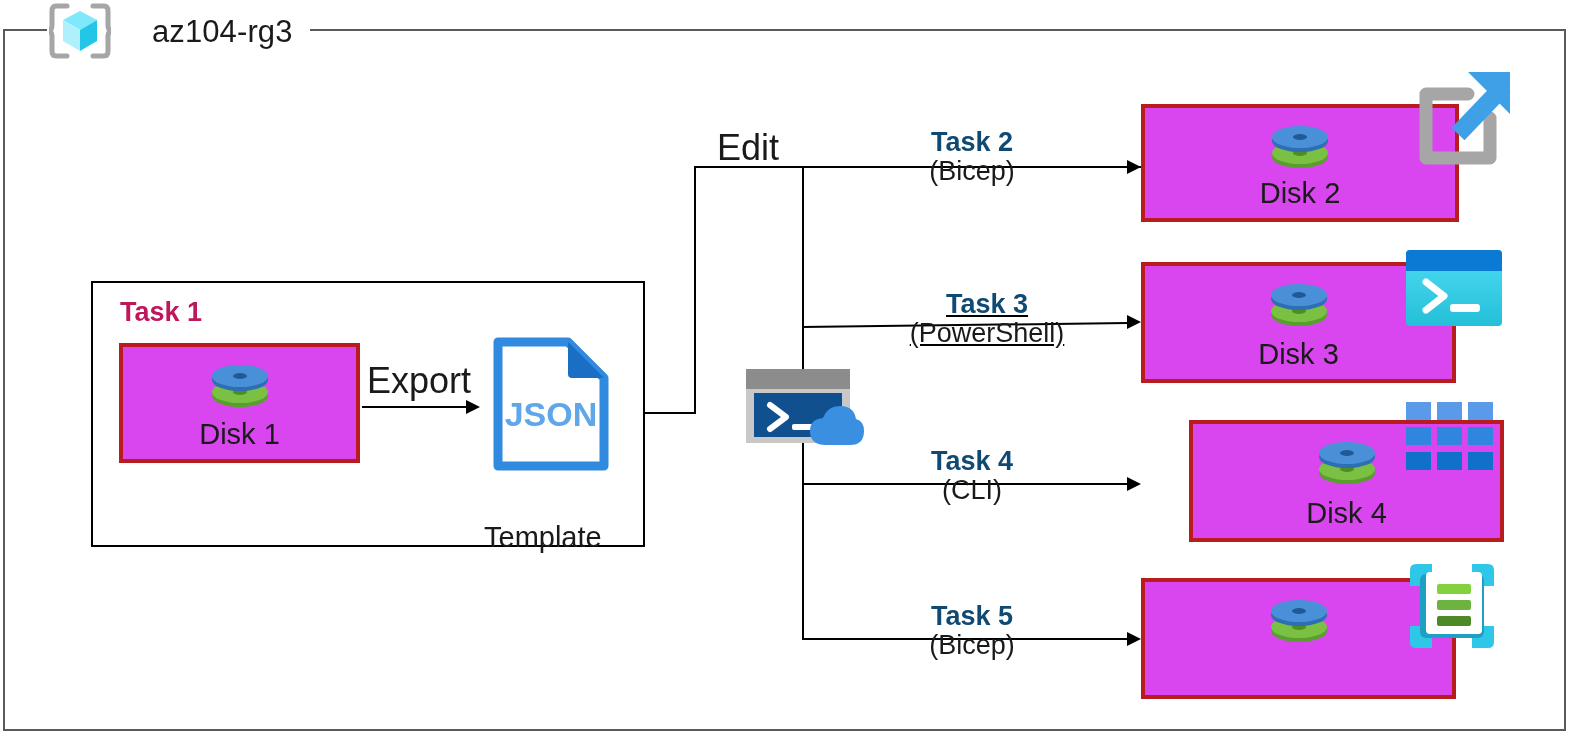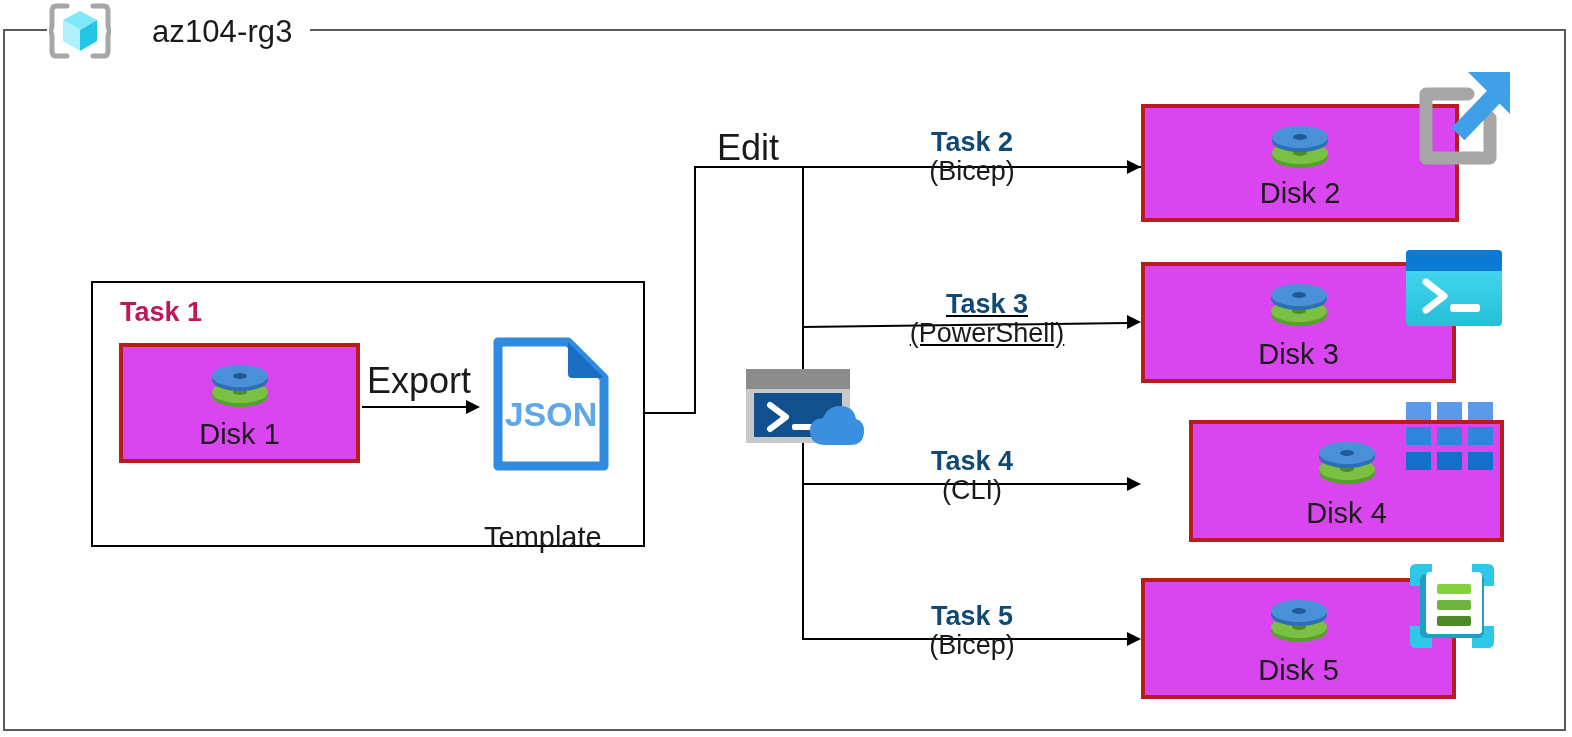--- a/index.html
+++ b/index.html
@@ -319,21 +319,20 @@
     <div class="disk-icon">
       <svg viewBox="0 0 66 56" width="66" height="56">
         <ellipse cx="33" cy="37" rx="28" ry="11" fill="#5a9e2f"></ellipse>
         <ellipse cx="33" cy="33" rx="28" ry="11" fill="#7ac143"></ellipse>
         <ellipse cx="33" cy="33" rx="7" ry="3" fill="#4f8c28"></ellipse>
         <ellipse cx="33" cy="21" rx="28" ry="11" fill="#2d6fb0"></ellipse>
         <ellipse cx="33" cy="17" rx="28" ry="11" fill="#4a90d9"></ellipse>
         <ellipse cx="33" cy="17" rx="7" ry="3" fill="#1f5a96"></ellipse>
       </svg>
     </div>
-    <div class="disk-label">Disk 5</div>
   </div>
   <div class="edge-label" style="left:862px; top:602px; width:220px;">
     <span class="primary">Task 5</span>
     <span class="secondary">(Bicep)</span>
   </div>
   <div class="corner-icon" style="left:1406px; top:560px; width:92px; height:92px;">
     <svg viewBox="0 0 92 92" width="92" height="92">
       <path d="M4 26 L4 10 Q4 4 10 4 L26 4 L26 16 L16 16 L16 26 Z" fill="#2ec7e8"></path>
       <path d="M88 26 L88 10 Q88 4 82 4 L66 4 L66 16 L76 16 L76 26 Z" fill="#2ec7e8"></path>
       <path d="M4 66 L4 82 Q4 88 10 88 L26 88 L26 76 L16 76 L16 66 Z" fill="#2ec7e8"></path>

